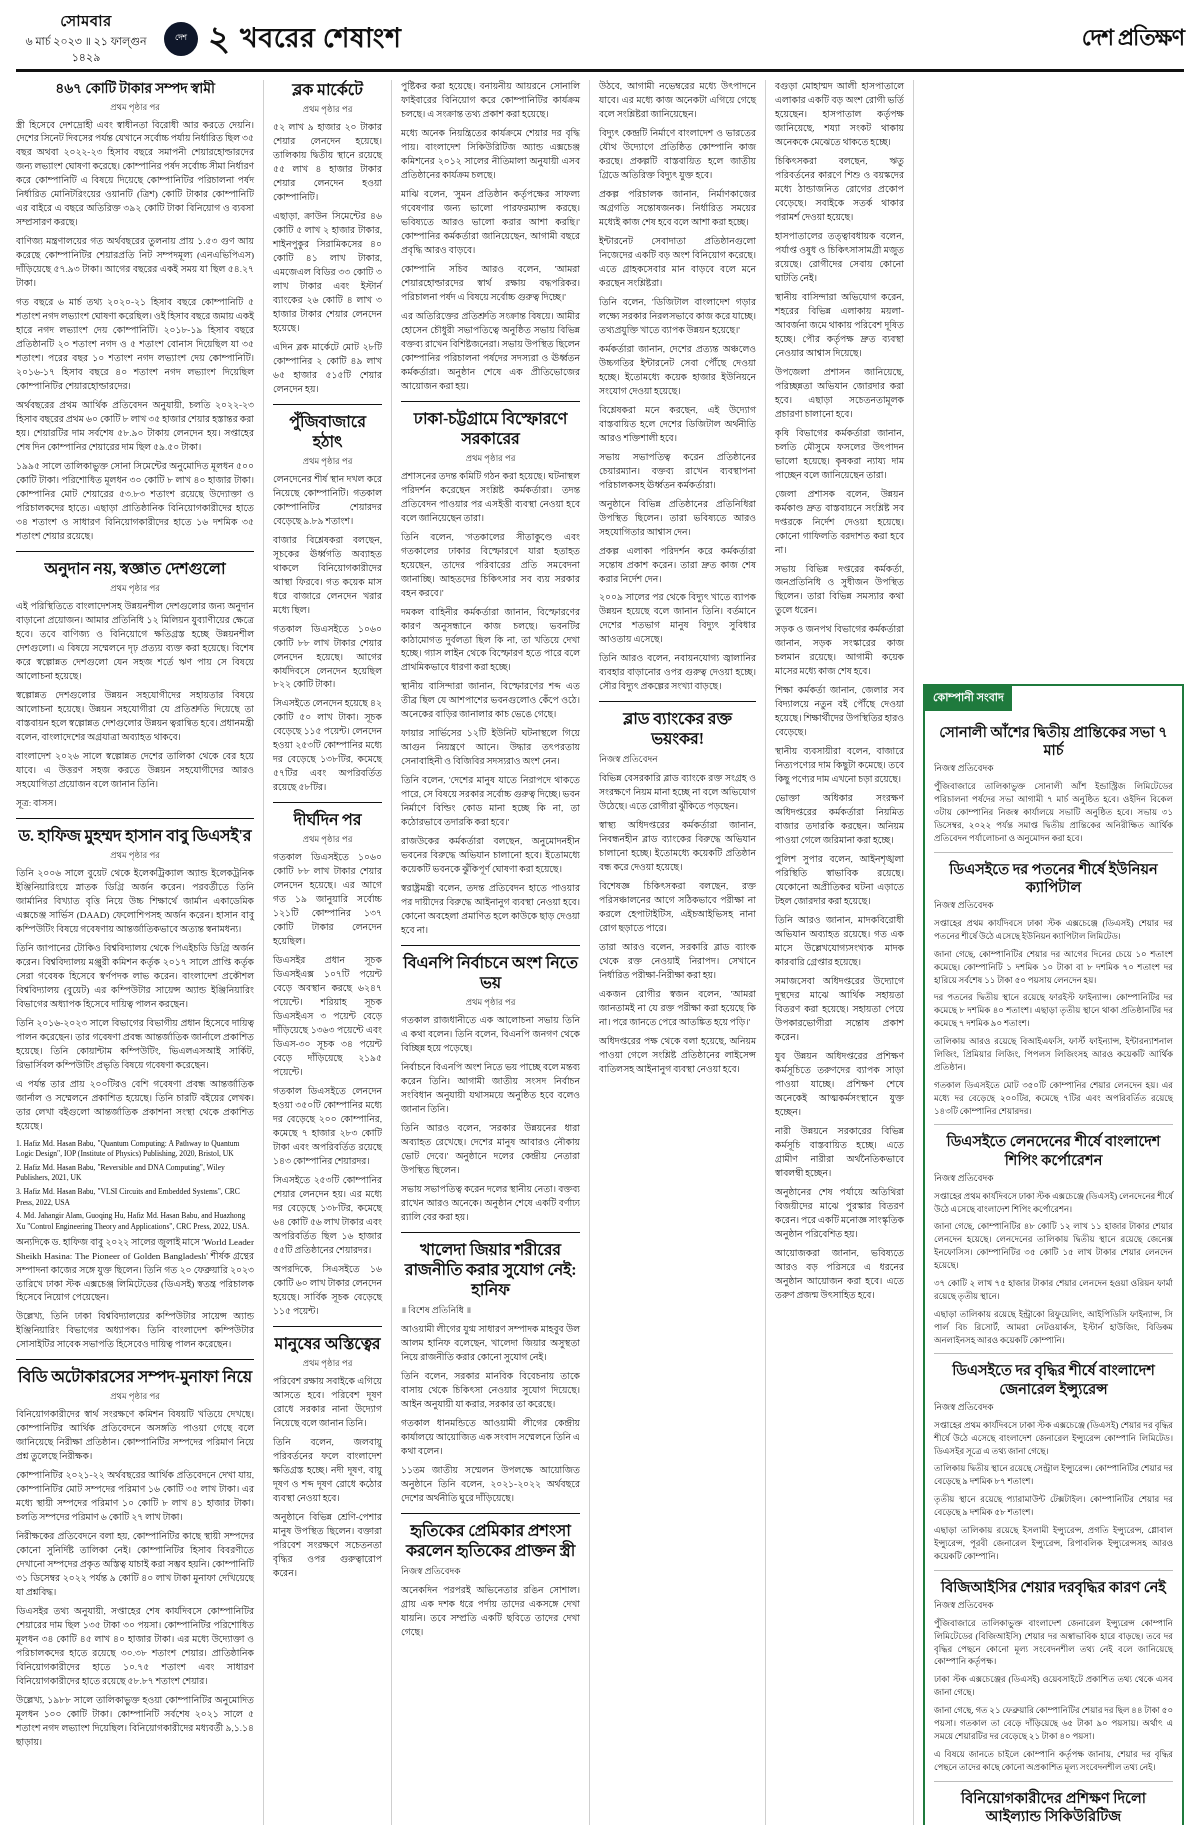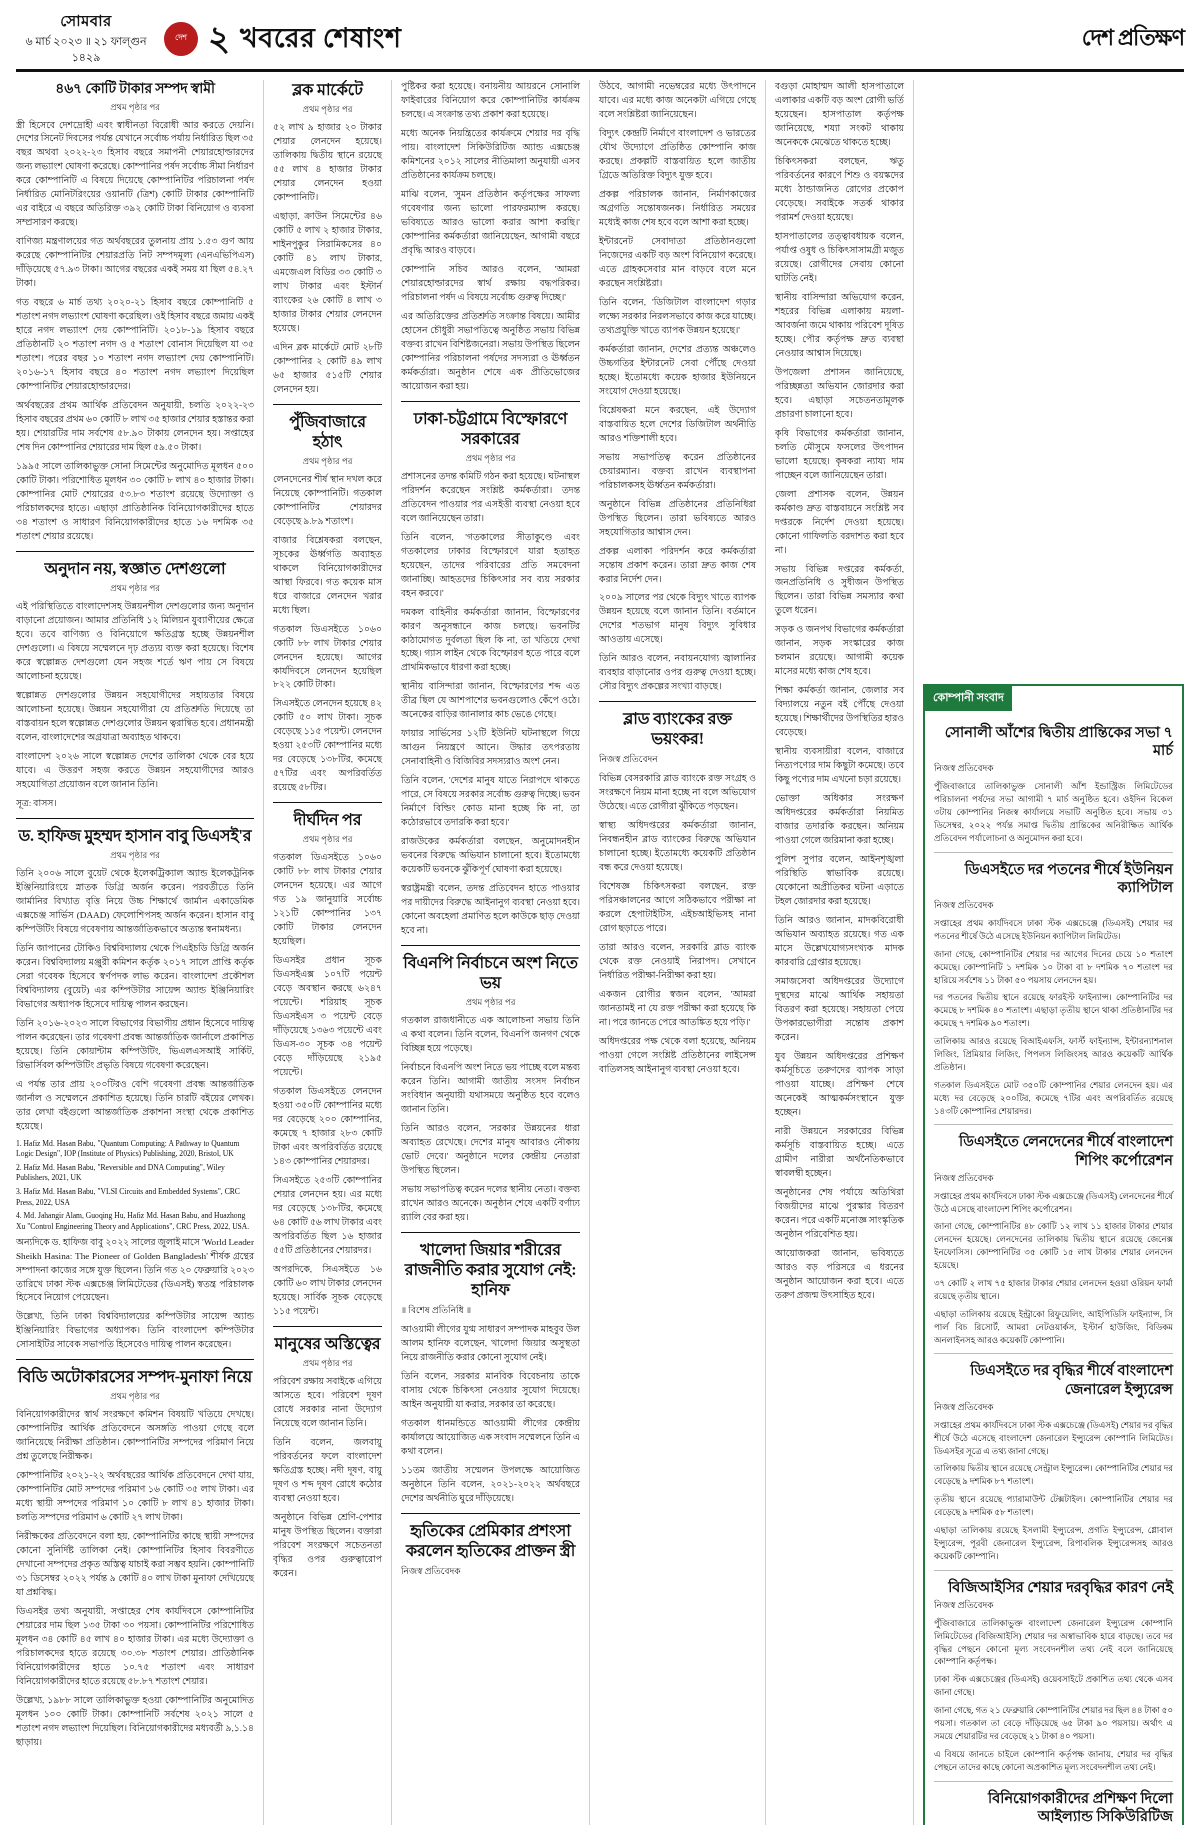--- a/index.html
+++ b/index.html
@@ -32,21 +32,21 @@
     font-size:11px;
     line-height:1.45;
     color:#111;
   }
   .mh-date .day{
     font-size:15px;font-weight:bold;letter-spacing:.5px;
     display:block;margin-bottom:2px;
   }
   .mh-seal{
     width:34px;height:34px;border-radius:50%;
-    background:#b91c1c;color:#fff;
+    background:#0f172a;color:#fff;
     font-size:8px;line-height:1.05;
     display:flex;align-items:center;justify-content:center;
     text-align:center;
     margin:0 8px;flex:none;
     padding:2px;box-sizing:border-box;
   }
   .mh-pageno{
     font-size:34px;font-weight:bold;
     margin:0 10px 0 2px;
     line-height:1;
@@ -140,21 +140,21 @@
     color:#fff;
     font-size:11px;
     font-weight:bold;
     padding:3px 8px;
     display:inline-block;
   }
   .compbox-inner{padding:6px 9px 10px 9px;}
   .compbox h3{
     font-size:14.5px;
     font-weight:bold;
-    text-align:right;
+    text-align:center;
     margin:6px 0 2px 0;
     line-height:1.25;
   }
   .compbox .byline{margin-bottom:4px;}
   .compbox p.tx{font-size:8.6px;line-height:1.5;}
 </style>
 </head>
 <body>
 
 <div class="page">
@@ -320,20 +320,21 @@
         <p class="tx">তিনি বলেন, সরকার মানবিক বিবেচনায় তাকে বাসায় থেকে চিকিৎসা নেওয়ার সুযোগ দিয়েছে। আইন অনুযায়ী যা করার, সরকার তা করেছে।</p>
         <p class="tx">গতকাল ধানমন্ডিতে আওয়ামী লীগের কেন্দ্রীয় কার্যালয়ে আয়োজিত এক সংবাদ সম্মেলনে তিনি এ কথা বলেন।</p>
         <p class="tx">১১তম জাতীয় সম্মেলন উপলক্ষে আয়োজিত অনুষ্ঠানে তিনি বলেন, ২০২১-২০২২ অর্থবছরে দেশের অর্থনীতি ঘুরে দাঁড়িয়েছে।</p>
       </div>
 
       <hr class="rule">
 
       <div>
         <h2 class="hl small">হৃতিকের প্রেমিকার প্রশংসা করলেন হৃতিকের প্রাক্তন স্ত্রী</h2>
         <div class="byline">নিজস্ব প্রতিবেদক</div>
+        <p class="tx">অনেকদিন পরপরই অভিনেতার রঙিন সোশাল। গ্রায় এক দশক ধরে পর্দায় তাদের একসঙ্গে দেখা যায়নি। তবে সম্প্রতি একটি ছবিতে তাদের দেখা গেছে।</p>
       </div>
 
     </div>
 
     <div class="col col-4">
 
       <div>
         <p class="tx">উঠবে, আগামী নভেম্বরের মধ্যে উৎপাদনে যাবে। এর মধ্যে কাজ অনেকটা এগিয়ে গেছে বলে সংশ্লিষ্টরা জানিয়েছেন।</p>
         <p class="tx">বিদ্যুৎ কেন্দ্রটি নির্মাণে বাংলাদেশ ও ভারতের যৌথ উদ্যোগে প্রতিষ্ঠিত কোম্পানি কাজ করছে। প্রকল্পটি বাস্তবায়িত হলে জাতীয় গ্রিডে অতিরিক্ত বিদ্যুৎ যুক্ত হবে।</p>
         <p class="tx">প্রকল্প পরিচালক জানান, নির্মাণকাজের অগ্রগতি সন্তোষজনক। নির্ধারিত সময়ের মধ্যেই কাজ শেষ হবে বলে আশা করা হচ্ছে।</p>

